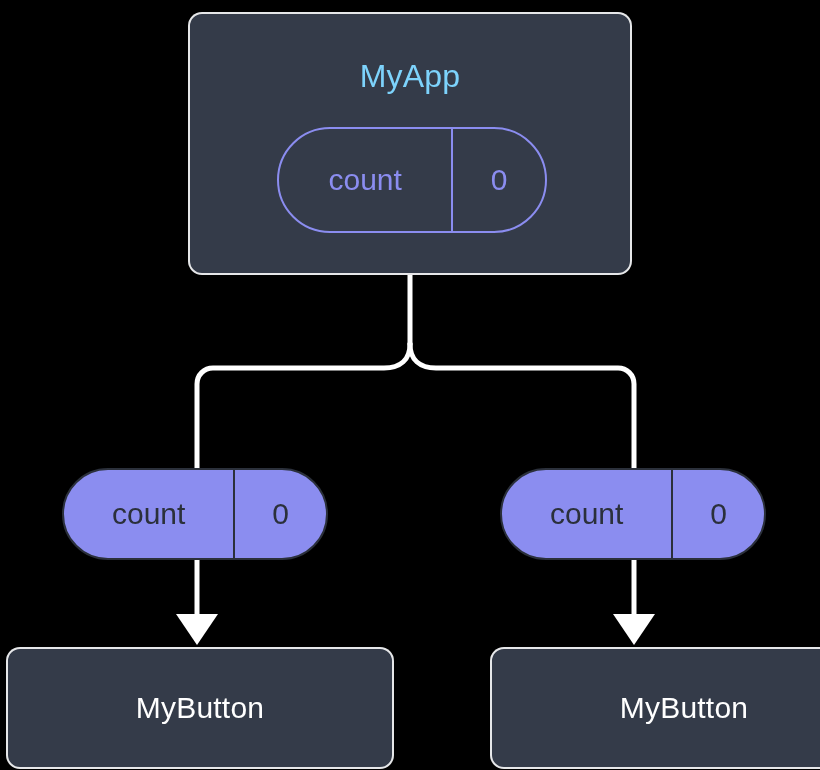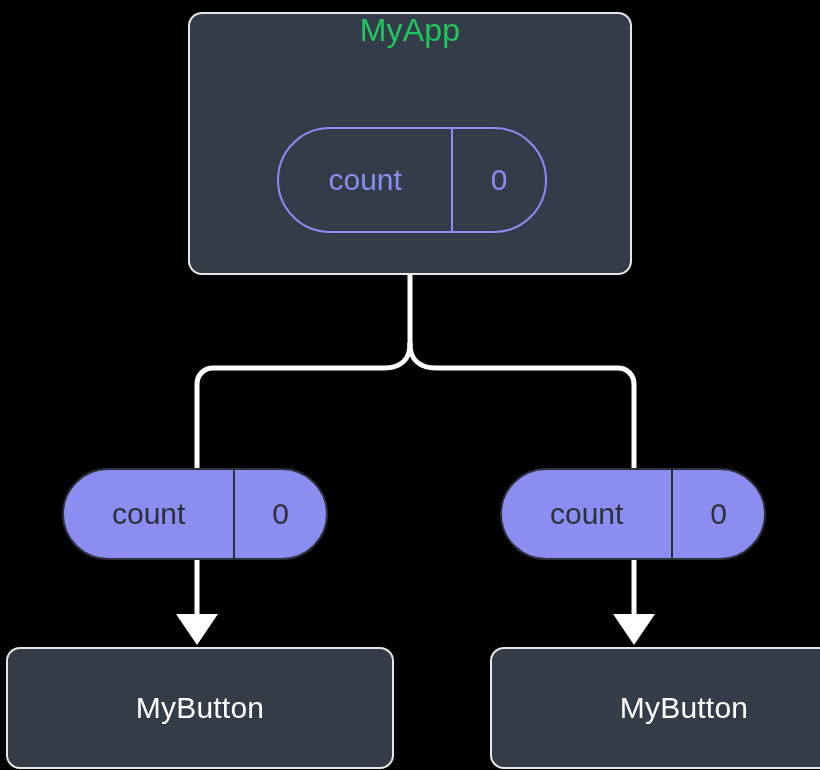--- a/index.html
+++ b/index.html
@@ -45,21 +45,22 @@
 
   
   #root-node {
     left: 188px;
     top: 12px;
     width: 444px;
     height: 263px;
     justify-content: flex-start;
   }
   #root-node .node-title {
-    color: #22c55e;
+    margin-top: 46px;
+    color: #7dd3fc;
     font-size: 32px;
     line-height: 1;
     letter-spacing: 0.2px;
     white-space: nowrap;
   }
 
   
   .leaf-node {
     width: 388px;
     height: 122px;

